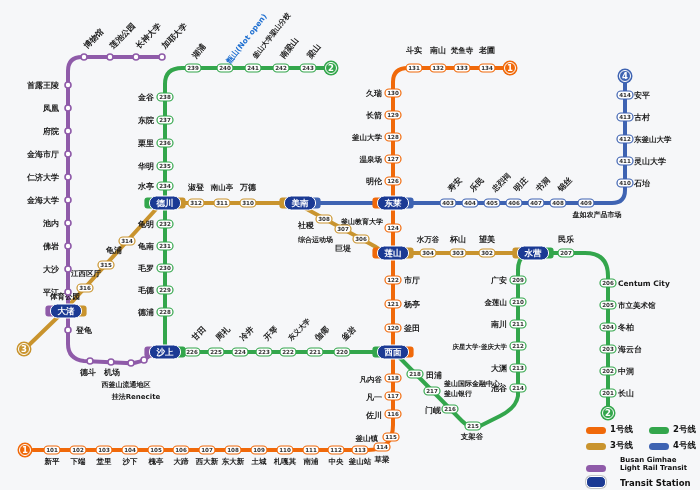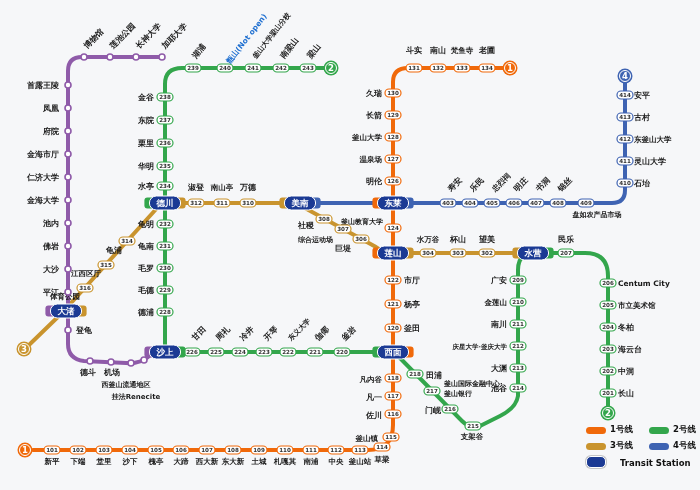--- a/index.html
+++ b/index.html
@@ -412,17 +412,24 @@
       <span class="lg-item">
         <i class="bar" style="background: rgb(201, 148, 46);"></i>
         <span class="lg-label">3号线</span>
       </span>
       <span class="lg-item">
         <i class="bar" style="background: rgb(62, 99, 178);"></i>
         <span class="lg-label">4号线</span>
       </span>
     </div>
     <div class="lg-row">
+      <i class="bar" style="background: rgb(143, 91, 169);"></i>
+      <span class="lg-small">
+        <span>Busan Gimhae</span><br>
+        <span>Light Rail Transit</span>
+      </span>
+    </div>
+    <div class="lg-row">
       <i class="tr-icon" style="background: rgb(27, 58, 148);"></i>
       <span class="lg-label">Transit Station</span>
     </div>
   </div>
 </div>
 
 </body></html>

